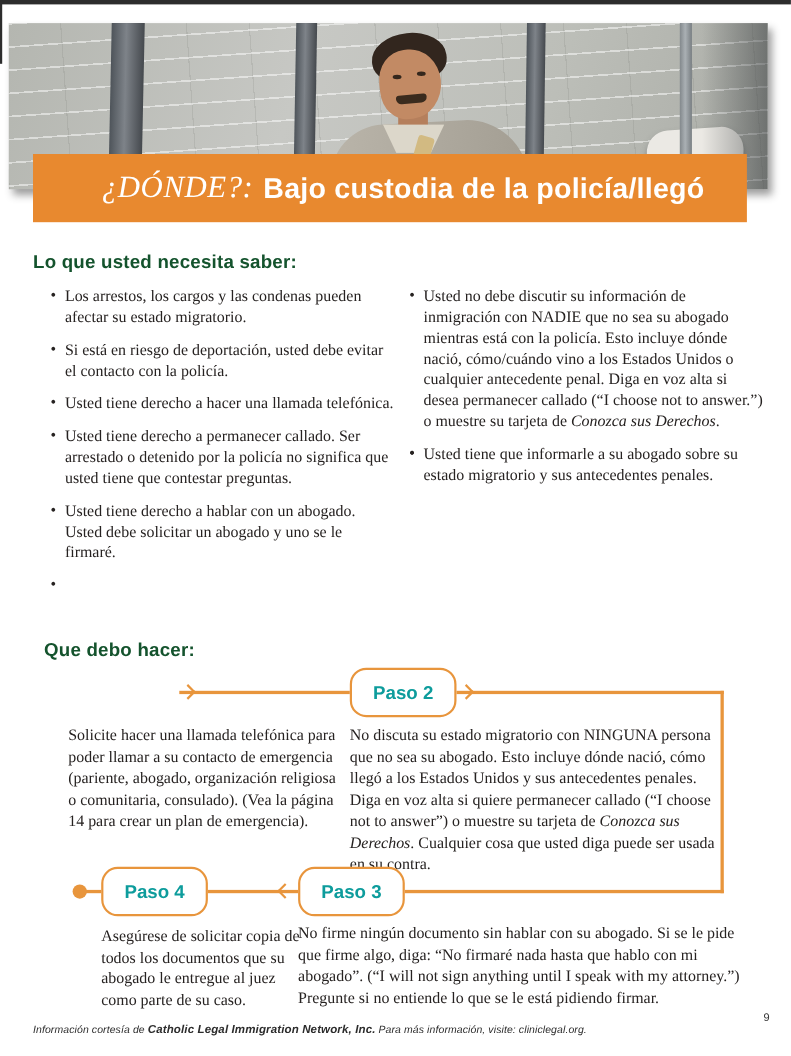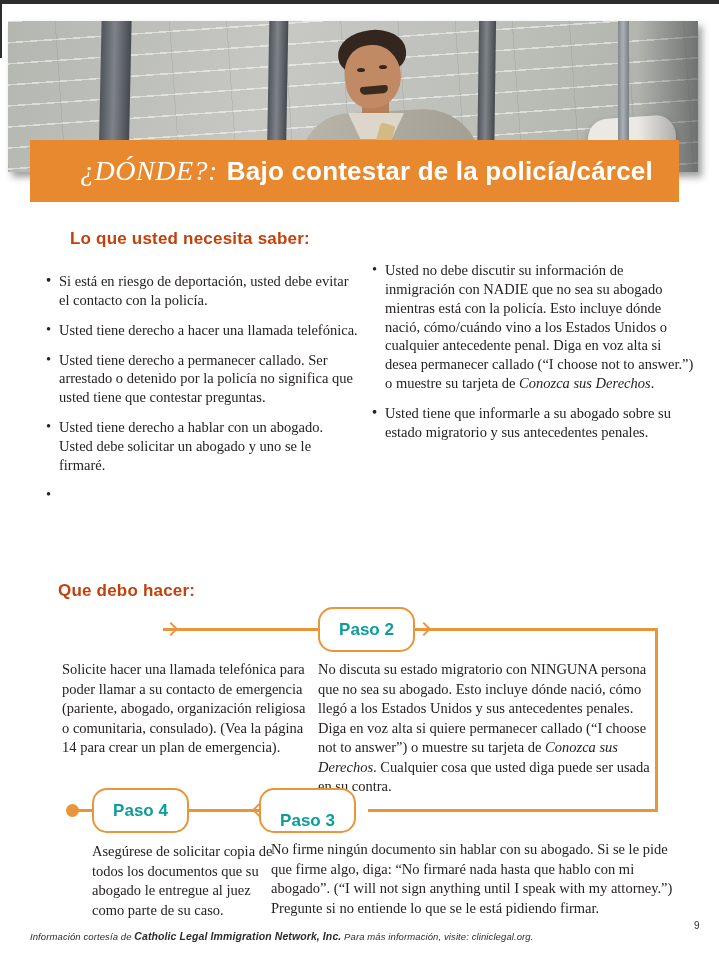--- a/index.html
+++ b/index.html
@@ -45,39 +45,39 @@
            border-radius:3px;transform:rotate(16deg);}
 
   
   .banner{position:absolute;left:30px;top:140px;width:649px;height:62px;background:#E8892F;
           display:flex;align-items:center;justify-content:center;gap:9px;color:#fff;}
   .banner .q{font-family:"Liberation Serif",serif;font-style:italic;font-size:28px;letter-spacing:.5px;margin-left:24px;}
   .banner .t{font-family:"Liberation Sans",sans-serif;font-weight:bold;font-size:26px;letter-spacing:.2px;}
 
   
   .h-sans{position:absolute;font-family:"Liberation Sans",sans-serif;font-weight:bold;
-          font-size:17px;color:#c2410c;letter-spacing:.2px;margin-left:40px;}
+          font-size:17px;color:#14532d;letter-spacing:.2px;}
   .h-know{left:30px;top:229px;}
-  .h-do{left:18px;top:581px;}
+  .h-do{left:40px;top:581px;}
 
   
   .col{position:absolute;top:261px;font-size:14.5px;line-height:1.3;}
   .col.left{left:46px;width:314px;}
   .col.right{left:372px;width:322px;}
   .col ul{list-style:none;margin:0;padding:0;}
   .col li{position:relative;padding-left:13px;margin-bottom:11px;}
   .col li .dot{position:absolute;left:0;top:-1px;}
 
   
   .step-box{position:absolute;box-sizing:border-box;width:97px;height:45px;background:#fff;
             border:2.5px solid #E8953C;border-radius:15px;display:flex;align-items:center;
             justify-content:center;font-family:"Liberation Sans",sans-serif;font-weight:bold;
             font-size:17px;color:#0D9C9C;z-index:2;}
   .p1{left:66px;top:607px;} .p2{left:318px;top:607px;}
-  .p3{left:259px;top:788px;align-items:flex-end;} .p4{left:92px;top:788px;}
+  .p3{left:271px;top:788px;} .p4{left:92px;top:788px;}
   .line{position:absolute;background:#E8953C;}
   .l1{left:163px;top:628px;width:155px;height:3px;}
   .l2{left:415px;top:628px;width:243px;height:3px;}
   .vline{left:655px;top:628px;width:3px;height:184px;}
   .l3{left:368px;top:809px;width:290px;height:3px;}
   .l4{left:189px;top:809px;width:82px;height:3px;}
   .l5{left:78px;top:809px;width:14px;height:3px;}
   .chev{position:absolute;width:8px;height:8px;border-top:2.5px solid #E8953C;
         border-right:2.5px solid #E8953C;background:transparent;}
   .chev.r1{left:166px;top:624px;transform:rotate(45deg);}
@@ -119,28 +119,28 @@
     <div class="pillow"></div>
     <div class="bar pipe"></div>
     <div class="shade"></div>
     <div class="bar b1"></div>
     <div class="bar b2"></div>
     <div class="bar b3"></div>
   </div>
 
   <div class="banner">
     <span class="q">¿DÓNDE?:</span>
-    <span class="t">Bajo contestar de la policía/cárcel</span>
+    <span class="t">Bajo custodia de la policía/llegó</span>
   </div>
 
   <div class="h-sans h-know">Lo que usted necesita saber:</div>
 
   <div class="col left">
     <ul>
-      <li><span class="dot">•</span></li>
+      <li><span class="dot">•</span><span>Los arrestos, los cargos y las condenas pueden afectar su estado migratorio.</span></li>
       <li><span class="dot">•</span><span>Si está en riesgo de deportación, usted debe evitar el contacto con la policía.</span></li>
       <li><span class="dot">•</span><span>Usted tiene derecho a hacer una llamada telefónica.</span></li>
       <li><span class="dot">•</span><span>Usted tiene derecho a permanecer callado. Ser arrestado o detenido por la policía no significa que usted tiene que contestar preguntas.</span></li>
       <li><span class="dot">•</span><span>Usted tiene derecho a hablar con un abogado. Usted debe solicitar un abogado y uno se le firmaré.</span></li>
       <li><span class="dot">•</span></li>
     </ul>
   </div>
 
   <div class="col right">
     <ul>

